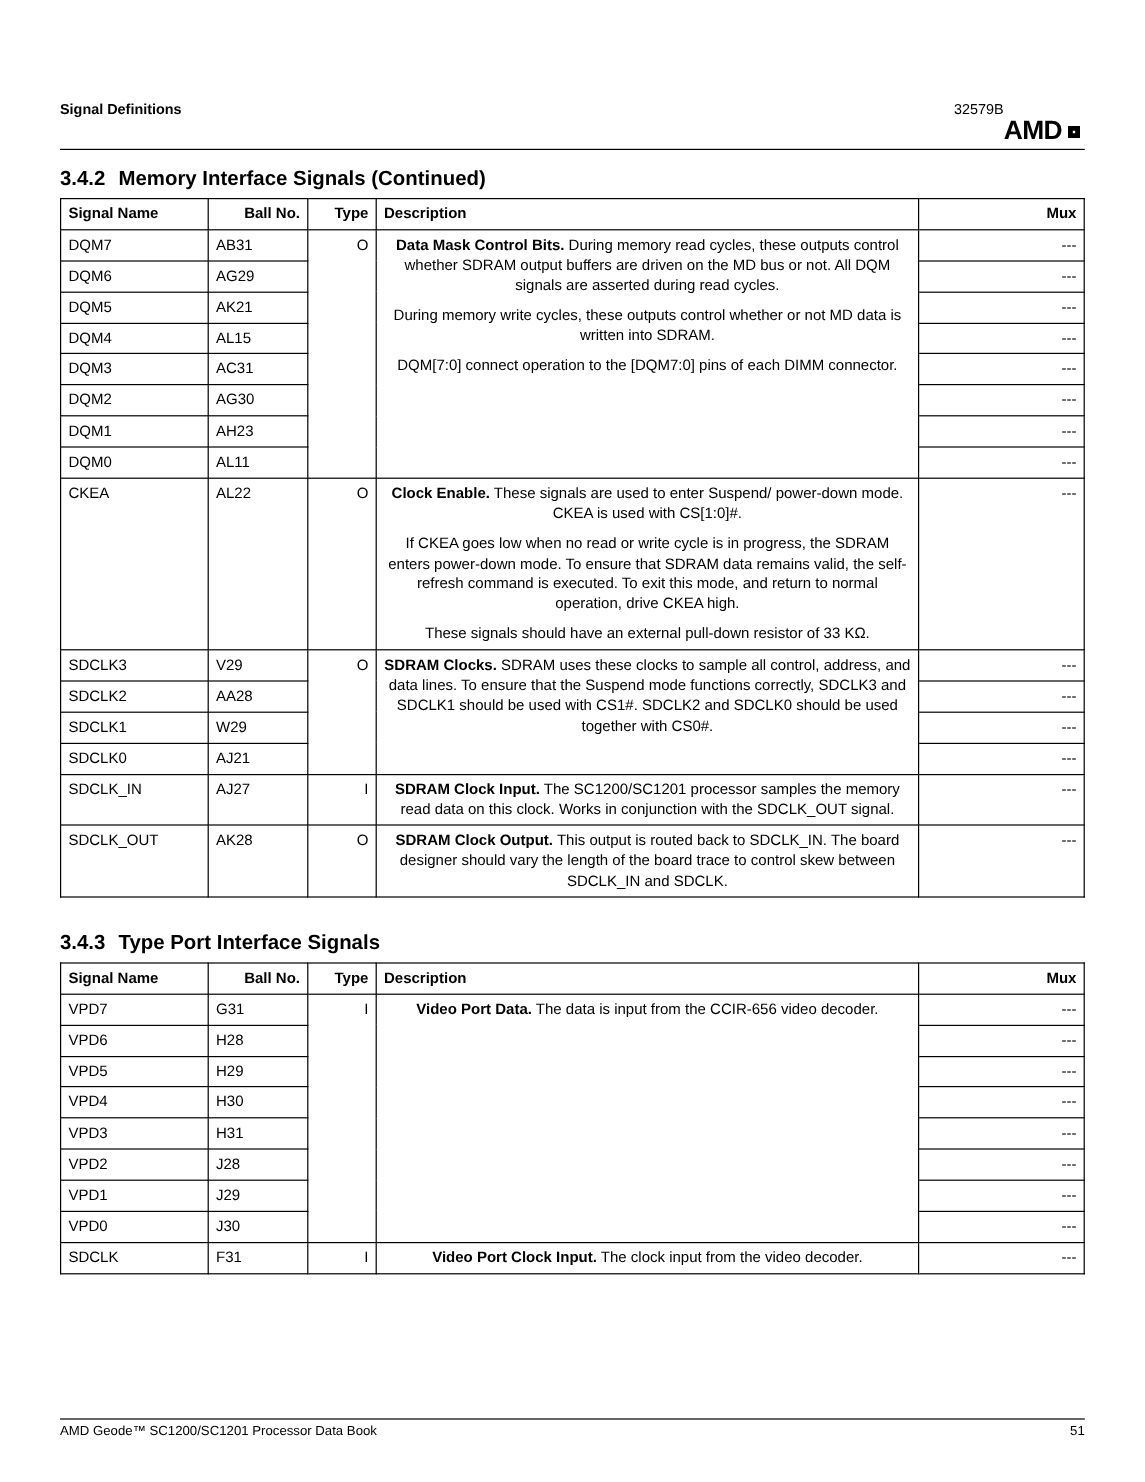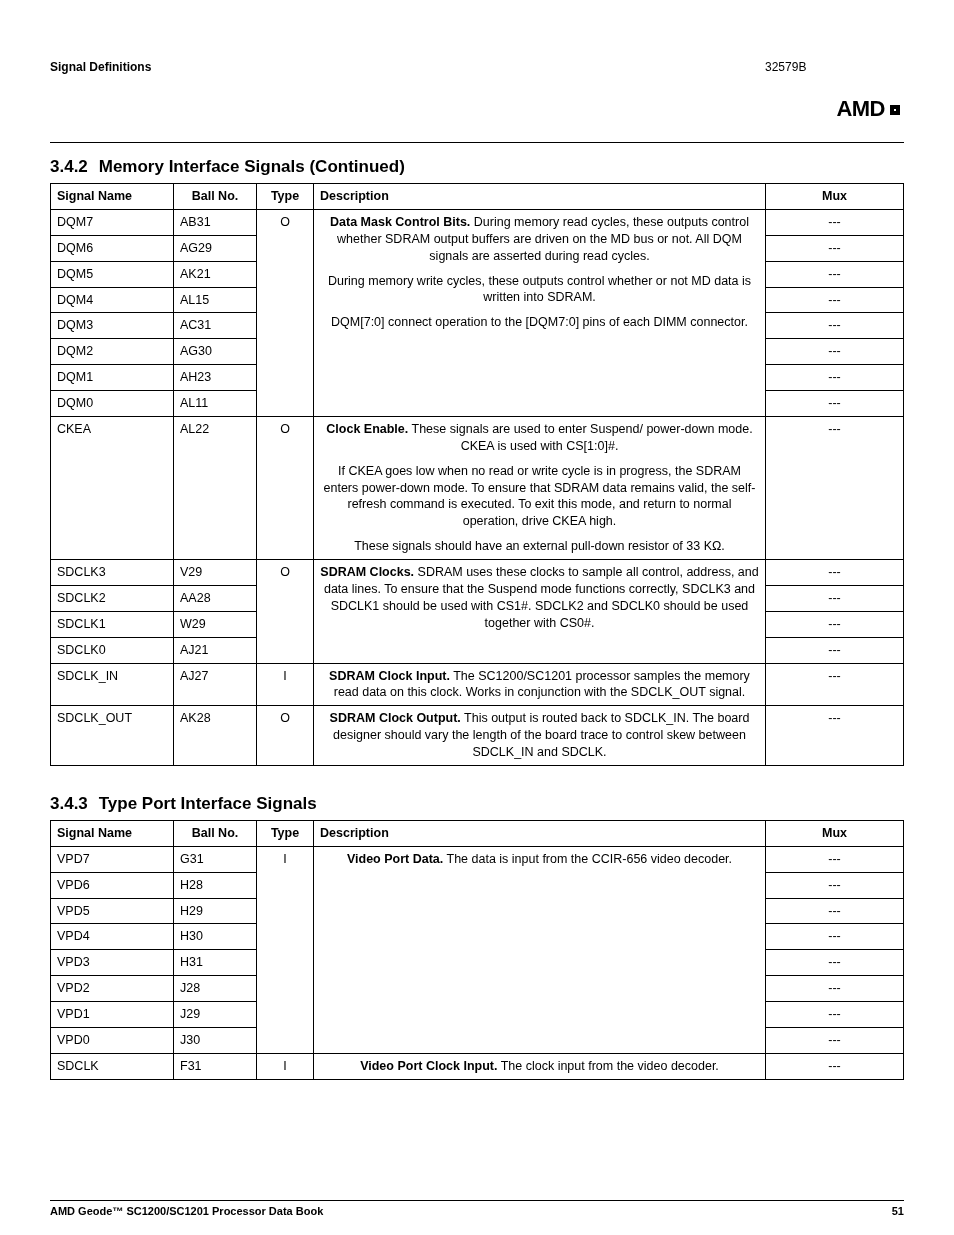--- a/index.html
+++ b/index.html
@@ -10,25 +10,25 @@
     padding: 60px 50px 40px 50px;
     width: 954px;
     box-sizing: border-box;
     background: #fff;
   }
   .header {
     display: flex;
     justify-content: space-between;
     align-items: baseline;
     border-bottom: 1.5px solid #000;
-    padding-bottom: 20px;
+    padding-bottom: 2px;
     margin-bottom: 14px;
   }
   .header-left { font-weight: bold; font-size: 12px; }
-  .header-right { display: flex; align-items: flex-start; gap: 30px; }
+  .header-right { display: flex; align-items: center; }
   .docnum { font-size: 12px; }
   .logo { font-weight: bold; font-size: 22px; letter-spacing: -0.5px; display:inline-flex; align-items:center;margin-top:36px;}
   .logo svg { margin-left:1px; position:relative; top:1px;}
   .section-title { font-weight: bold; font-size: 17px; margin: 10px 0 6px 0; }
   .section-num { display: inline-block; width: 44px; }
   table.signal {
     width: 100%;
     border-collapse: collapse;
     border: 1.5px solid #000;
     margin-bottom: 28px;
@@ -39,35 +39,35 @@
     vertical-align: top;
     text-align: left;
     font-size: 12.5px;
     line-height: 1.35;
   }
   table.signal th {
     font-weight: bold;
     text-align: left;
     margin-top: 28px;
   }
-  table.signal th.center, table.signal td.center { text-align: center; }
+  table.signal th.center, table.signal td.center { text-align: right; }
   .col-signal { width: 110px; }
   .col-ball   { width: 70px; }
   .col-type   { width: 44px; }
   .col-mux    { width: 125px; }
   .desc p { margin: 0 0 8px 0; text-align: center; }
   .desc p:last-child { margin-bottom: 0; }
   .footer {
     display: flex;
     justify-content: space-between;
     border-top: 1.5px solid #000;
     padding-top: 4px;
     margin-top: 120px;
     font-size: 11px;
-    font-weight: bold;
+    font-weight: normal;
     gap: 16px;
   }
 </style>
 </head>
 <body>
 
 <div class="header">
   <span class="header-left">Signal Definitions</span>
   <span class="header-right">
     <span class="docnum">32579B</span>

